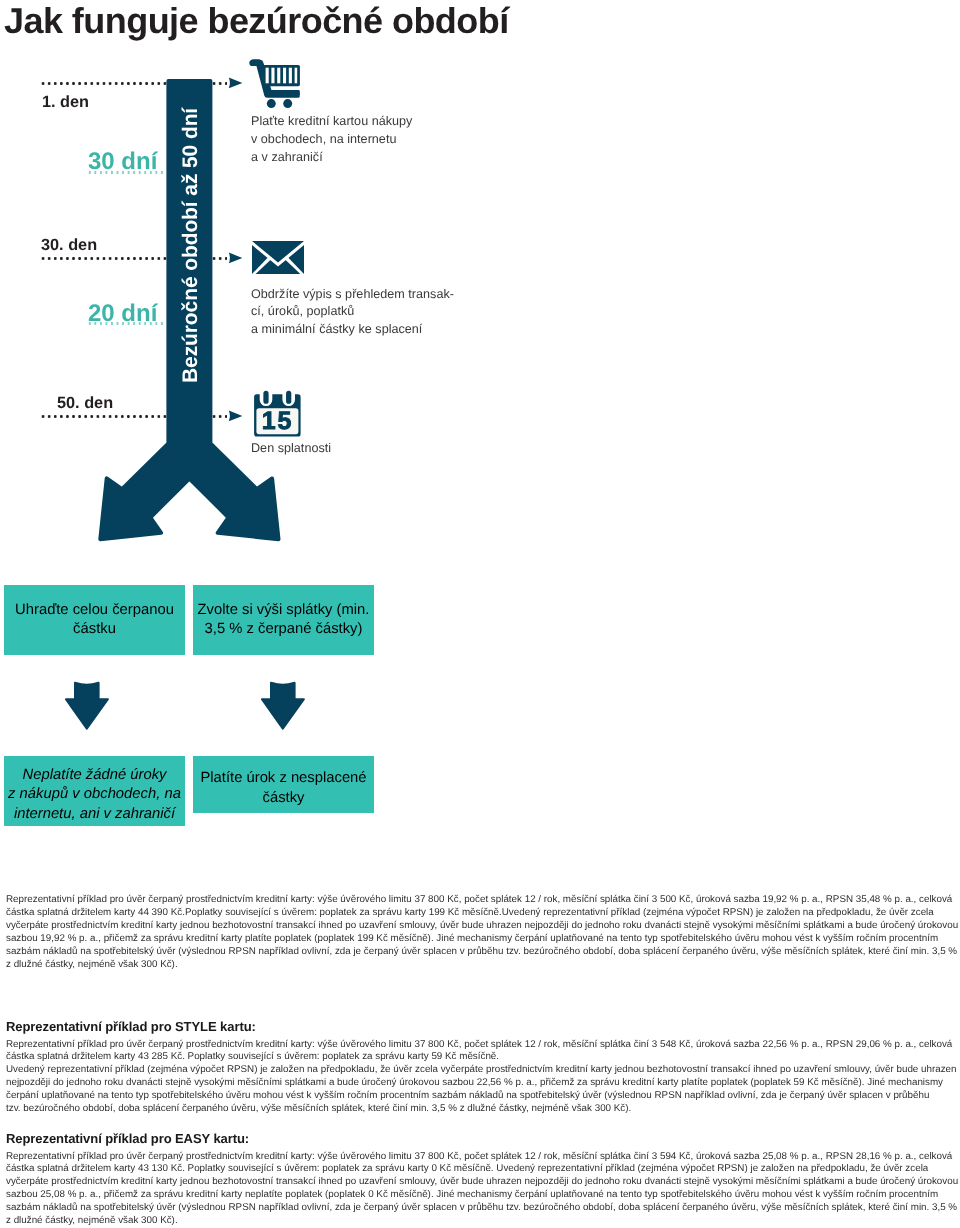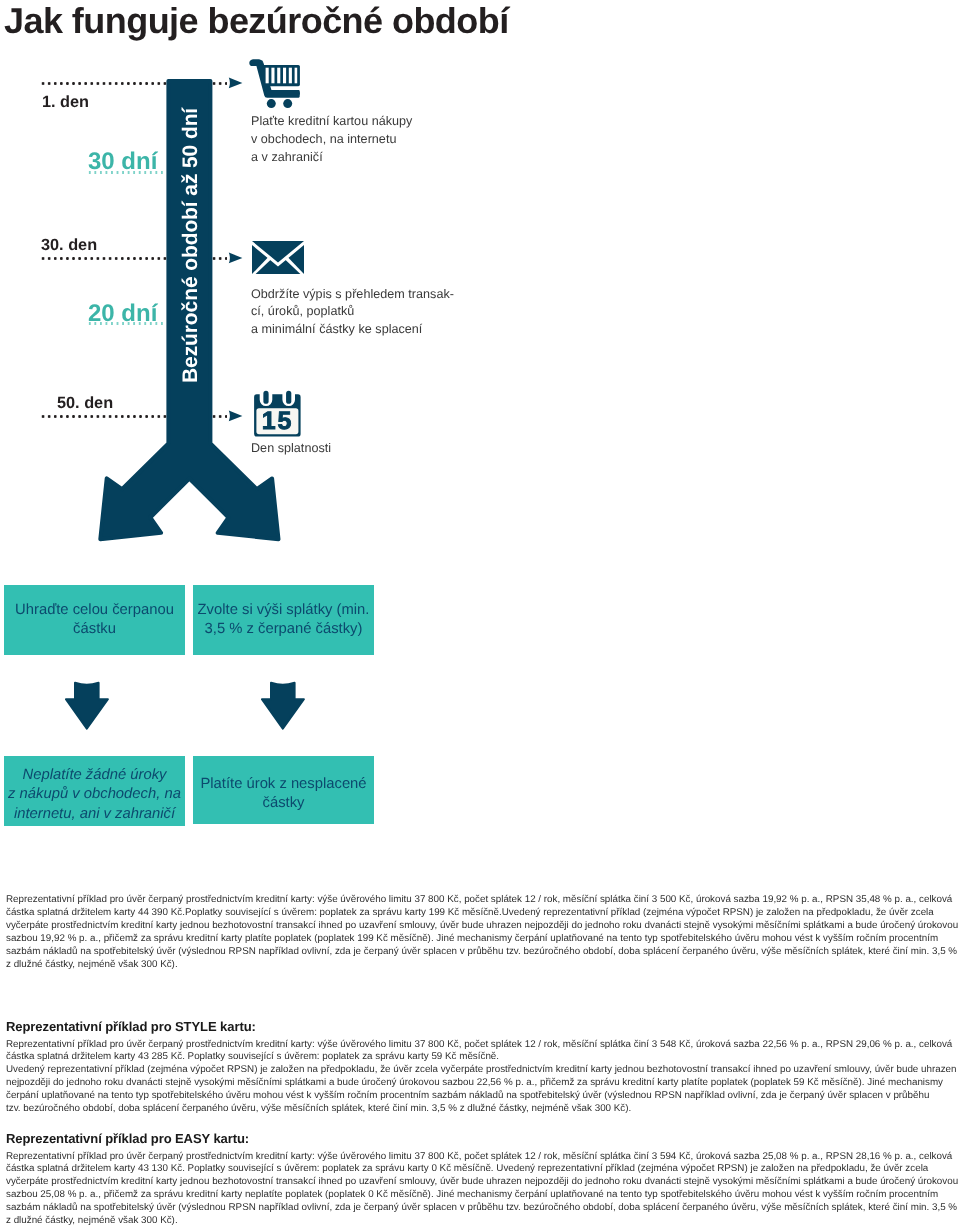--- a/index.html
+++ b/index.html
@@ -24,21 +24,21 @@
   
   #vbarlabel{position:absolute;left:170px;top:81px;width:42px;height:302px;
      color:#fff;font-size:21px;font-weight:700;letter-spacing:-0.1px;
      writing-mode:vertical-rl;transform:rotate(180deg);
      display:flex;align-items:center;justify-content:flex-start;box-sizing:border-box;}
 
   
   .steptxt{font-size:12.6px;line-height:17.75px;color:#3a3a3a;white-space:pre-line;letter-spacing:0.02px;}
 
   
-  .tealbox{background:#33bfb2;white-space:pre;color:#0c4a6e;font-size:14.8px;line-height:19.4px;
+  .tealbox{background:#33bfb2;white-space:pre;color:#000000;font-size:14.8px;line-height:19.4px;
            text-align:center;display:flex;align-items:center;justify-content:center;
            padding:0;box-sizing:border-box;}
 
   
   #legal{left:0px;top:0px;width:960px;}
   .legalblock{position:absolute;left:6px;width:952px;}
   .lh{font-size:13.05px;font-weight:700;color:#1a1a1a;letter-spacing:-0.1px;white-space:nowrap;margin-bottom:4.5px;}
   .lp{font-size:9.82px;line-height:12.9px;color:#2f2f2f;width:952px;}
   .lp span{display:block;white-space:nowrap;}
 </style>
@@ -141,21 +141,21 @@
   </svg>
   <svg class="abs" style="left:261px;top:681px;" width="45" height="50" viewBox="0 0 45 50">
     <path d="M10.0 1.8 q6.3 2.0 11.8 2.0 q5.5 0 11.8 -2.0 v16.4 h9.3 L21.8 47.6 L0.9 18.2 h9.1 Z" fill="#05405c" stroke="#05405c" stroke-width="2.0" stroke-linejoin="round"></path>
   </svg>
 
   <div class="abs tealbox" style="left:4px;top:756px;width:181px;height:70px;padding-top:8px;font-style:italic;">
     <span>Neplatíte žádné úroky
 z nákupů v obchodech, na
 internetu, ani v zahraničí</span>
   </div>
-  <div class="abs tealbox" style="left:193px;top:756px;width:181px;height:68px;padding-top:8px;">
+  <div class="abs tealbox" style="left:193px;top:756px;width:181px;height:57px;padding-top:8px;">
     <span>Platíte úrok z nesplacené
 částky</span>
   </div>
 
   <div class="abs" id="legal">
     <div class="legalblock" style="top:894px;">
       <div class="lp">
           <span>Reprezentativní příklad pro úvěr čerpaný prostřednictvím kreditní karty: výše úvěrového limitu 37 800 Kč, počet splátek 12 / rok, měsíční splátka činí 3 500 Kč, úroková sazba 19,92 % p. a., RPSN 35,48 % p. a., celková</span>
           <span>částka splatná držitelem karty 44 390 Kč.Poplatky související s úvěrem: poplatek za správu karty 199 Kč měsíčně.Uvedený reprezentativní příklad (zejména výpočet RPSN) je založen na předpokladu, že úvěr zcela</span>
           <span>vyčerpáte prostřednictvím kreditní karty jednou bezhotovostní transakcí ihned po uzavření smlouvy, úvěr bude uhrazen nejpozději do jednoho roku dvanácti stejně vysokými měsíčními splátkami a bude úročený úrokovou</span>

